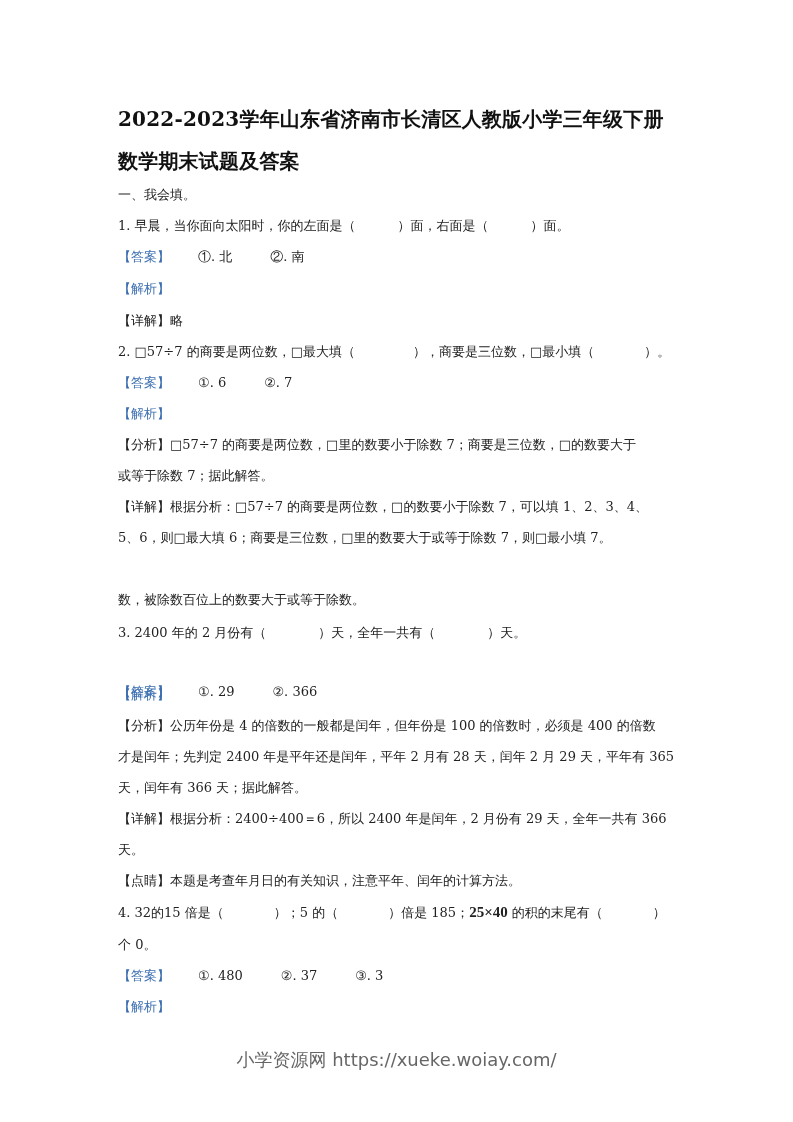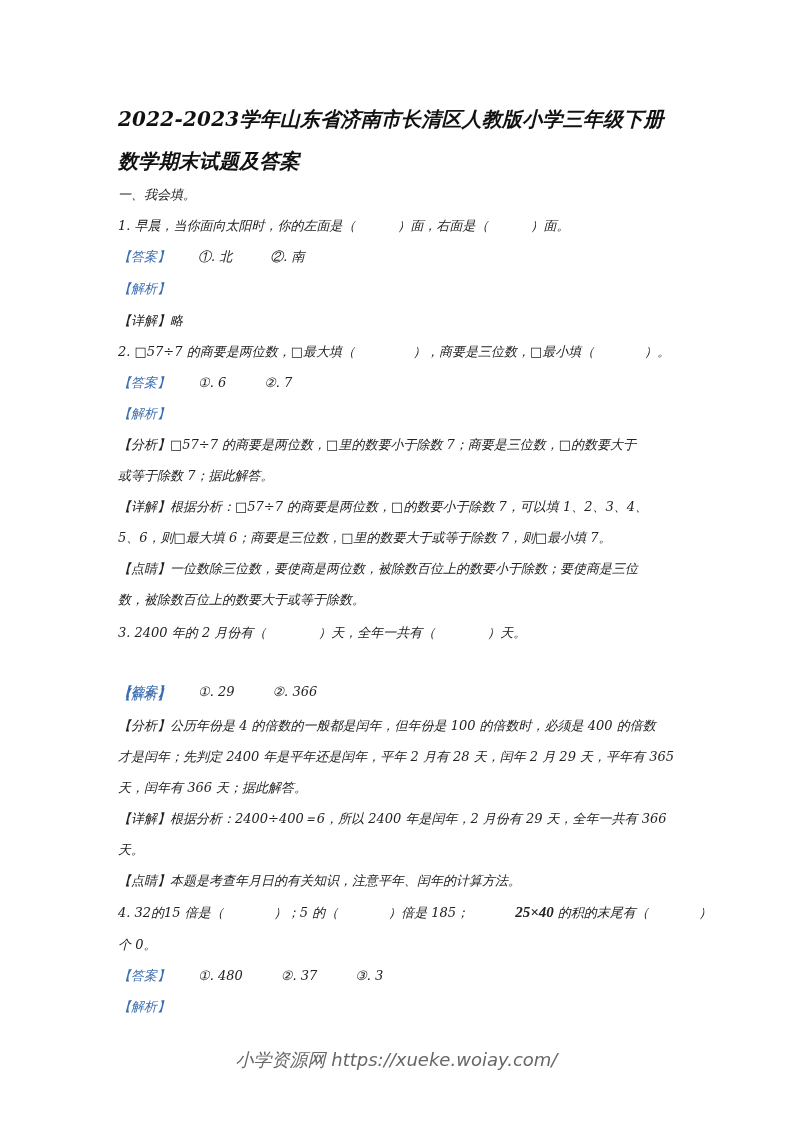--- a/index.html
+++ b/index.html
@@ -1,26 +1,26 @@
 <!DOCTYPE html>
 <html><head>
 <meta charset="utf-8">
 <style>
   html, body { margin: 0; padding: 0; background: #ffffff; }
   body { width: 793px; height: 1122px; position: relative; overflow: hidden;
          font-family: "DejaVu Serif", "Liberation Serif", serif; color: #1a1a1a; }
-  .page { position: absolute; left: 0; top: 0; width: 793px; height: 796px; font-style: italic; }
+  .page { position: absolute; left: 0; top: 0; width: 793px; height: 796px; }
   .title { position: absolute; left: 118px; font-size: 20px; font-weight: bold;
            font-family: "DejaVu Serif", "Liberation Serif", serif; letter-spacing: 0.2px; color: #111; white-space: nowrap; }
   .line { position: absolute; left: 118px; font-size: 13px; line-height: 16px; white-space: nowrap; color: #222; }
   .tag-blue { color: #3b6eb0; }
   .ans-item { display: inline-block; margin-left: 38px; }
   .ans-first { margin-left: 28px; }
   .blank { display: inline-block; }
-  .math { font-family: "Liberation Serif", "DejaVu Serif", serif; font-size: 15px; font-weight: bold; margin-left: 46px; }
+  .math { font-family: "Liberation Serif", "DejaVu Serif", serif; font-size: 15px; font-weight: bold; }
   .footer { position: absolute; top: 1048px; left: 0; width: 793px; text-align: center;
             font-family: "DejaVu Sans", "Liberation Sans", sans-serif; font-size: 18px; color: #666; }
 </style>
 </head>
 <body>
 
 <div class="page">
 
   <div class="title" style="top:106px;">2022-2023学年山东省济南市长清区人教版小学三年级下册</div>
   <div class="title" style="top:148px;">数学期末试题及答案</div>
@@ -46,23 +46,20 @@
   </div>
   <div class="line tag-blue" style="top:406px;">【解析】</div>
   <div class="line" style="top:437px;">
     <span>【分析】</span><span>□57÷7 的商要是两位数，□里的数要小于除数 7；商要是三位数，□的数要大于</span>
   </div>
   <div class="line" style="top:468px;">或等于除数 7；据此解答。</div>
   <div class="line" style="top:499px;">
     <span>【详解】</span><span>根据分析：□57÷7 的商要是两位数，□的数要小于除数 7，可以填 1、2、3、4、</span>
   </div>
   <div class="line" style="top:530px;">5、6，则□最大填 6；商要是三位数，□里的数要大于或等于除数 7，则□最小填 7。</div>
-  <div class="line" style="top:561px;">
-    <span>【点睛】</span><span>一位数除三位数，要使商是两位数，被除数百位上的数要小于除数；要使商是三位</span>
-  </div>
   <div class="line" style="top:592px;">数，被除数百位上的数要大于或等于除数。</div>
 
   <div class="line" style="top:625px;">
     <span>3. 2400 年的 2 月份有（</span><span class="blank" style="width:52px;"></span><span>）天，全年一共有（</span><span class="blank" style="width:52px;"></span><span>）天。</span>
   </div>
   <div class="line" style="top:684px;">
     <span class="tag-blue">【答案】</span><span class="ans-item ans-first">①. 29</span><span class="ans-item">②. 366</span>
   </div>
   <div class="line tag-blue" style="top:687px;">【解析】</div>
   <div class="line" style="top:718px;">

